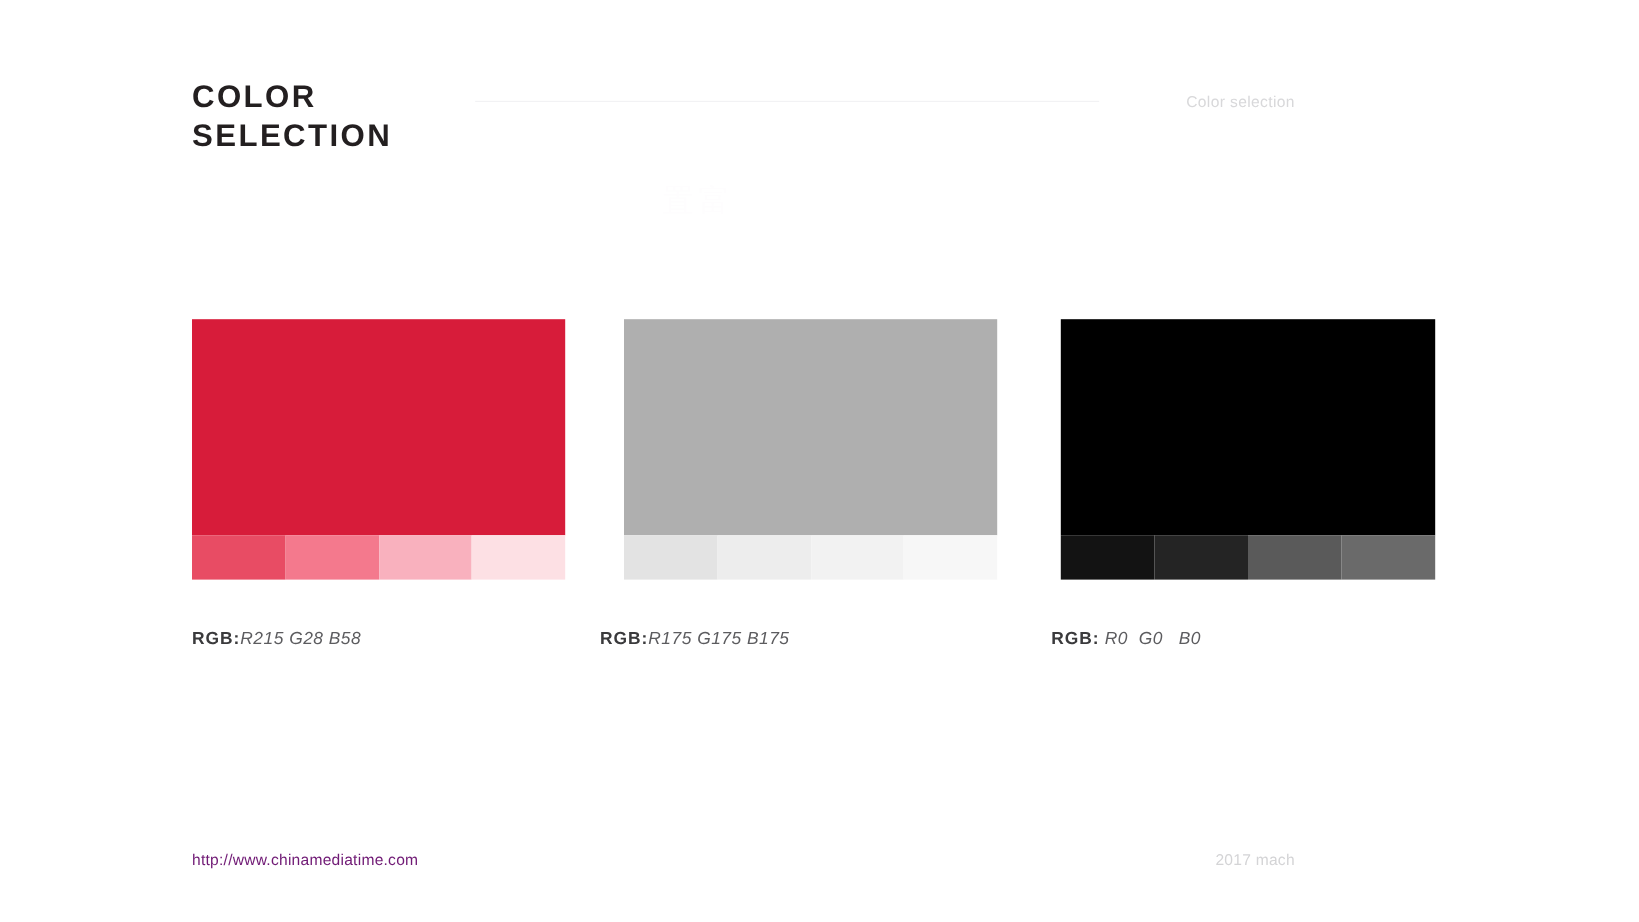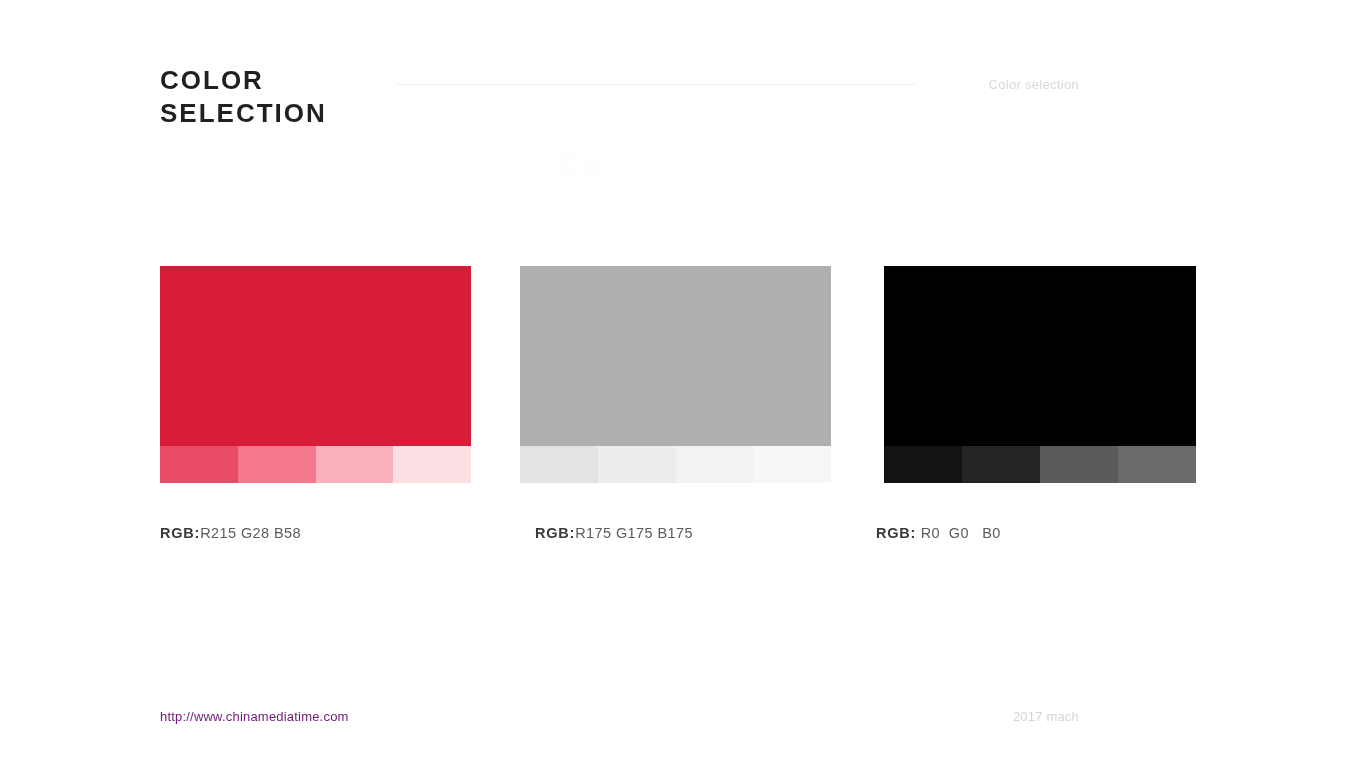--- a/index.html
+++ b/index.html
@@ -104,32 +104,33 @@
   .swatch-caption {
     position: absolute;
     top: 525px;
     font-size: 14.5px;
     letter-spacing: 0.4px;
     color: #58585b;
     white-space: pre;
   }
 
   .swatch-caption.cap-0 { left: 160px; }
-  .swatch-caption.cap-1 { left: 535px; }
+  .swatch-caption.cap-1 { left: 500px; }
   .swatch-caption.cap-2 { left: 876px; }
 
   .swatch-caption .cap-key {
     font-weight: 700;
     color: #3a3a3c;
     letter-spacing: 0.8px;
   }
 
   .swatch-caption .cap-val {
     font-weight: 400;
     color: #5c5c5f;
+    font-style: italic;
   }
 
   
   .footer-left {
     position: absolute;
     left: 160px;
     bottom: 44px;
     font-size: 13px;
     letter-spacing: 0.2px;
     color: #701a75;

